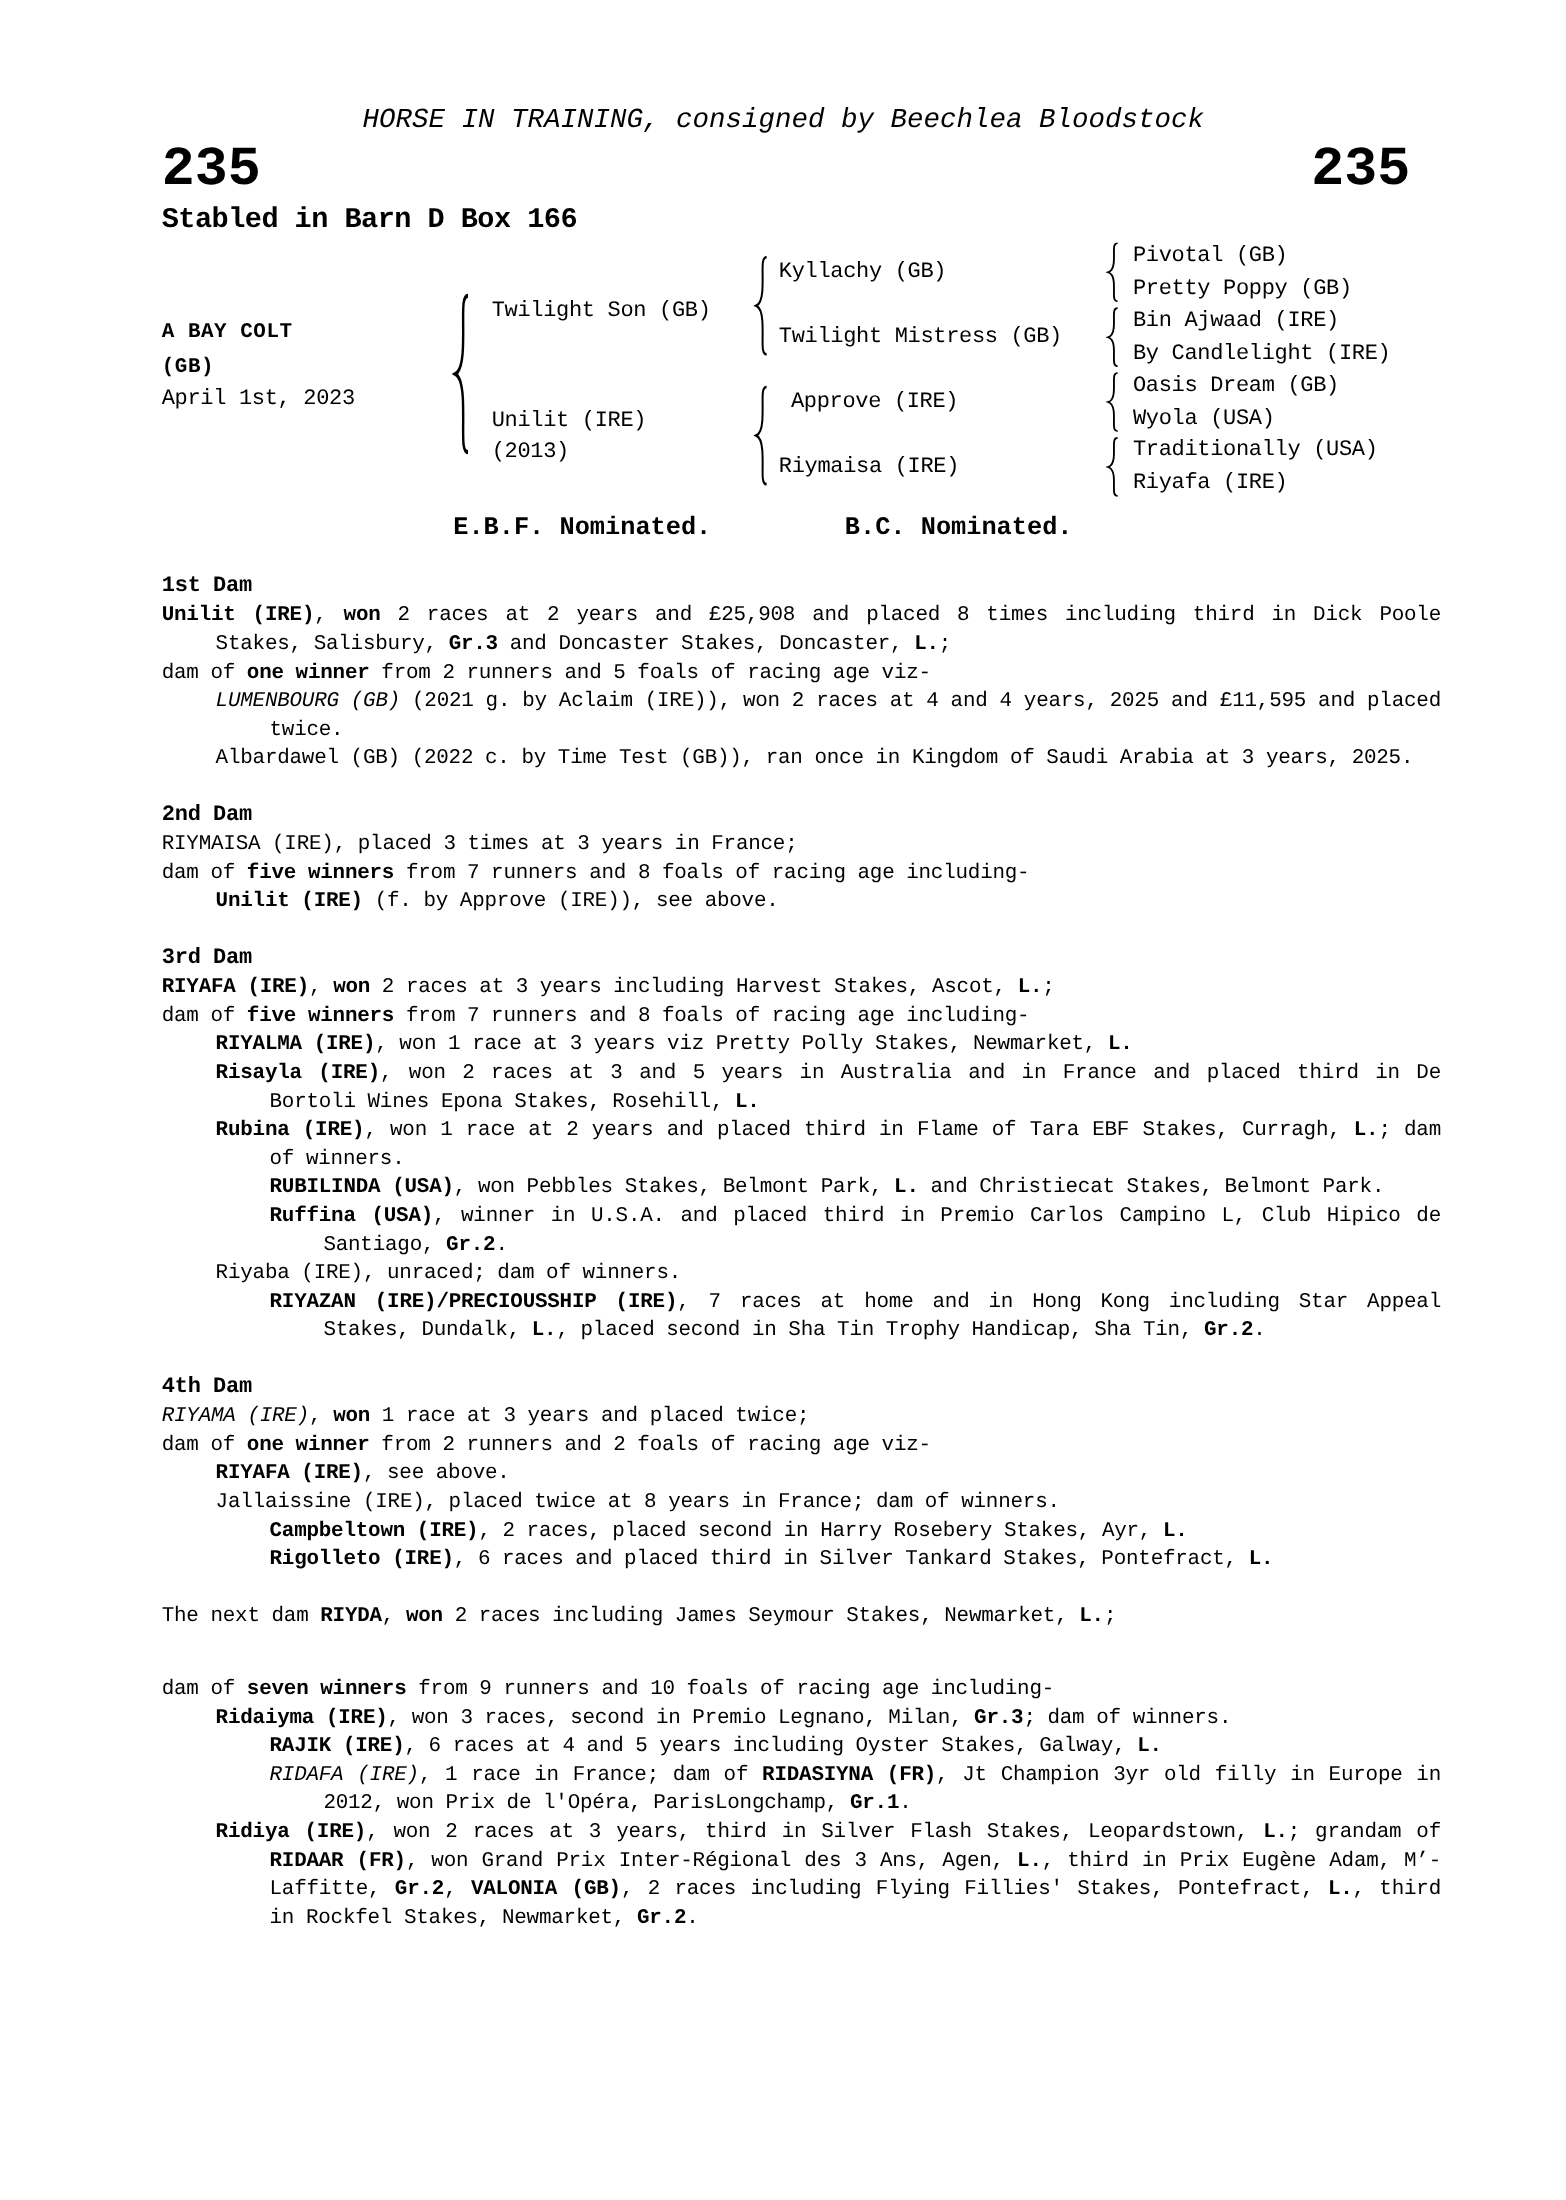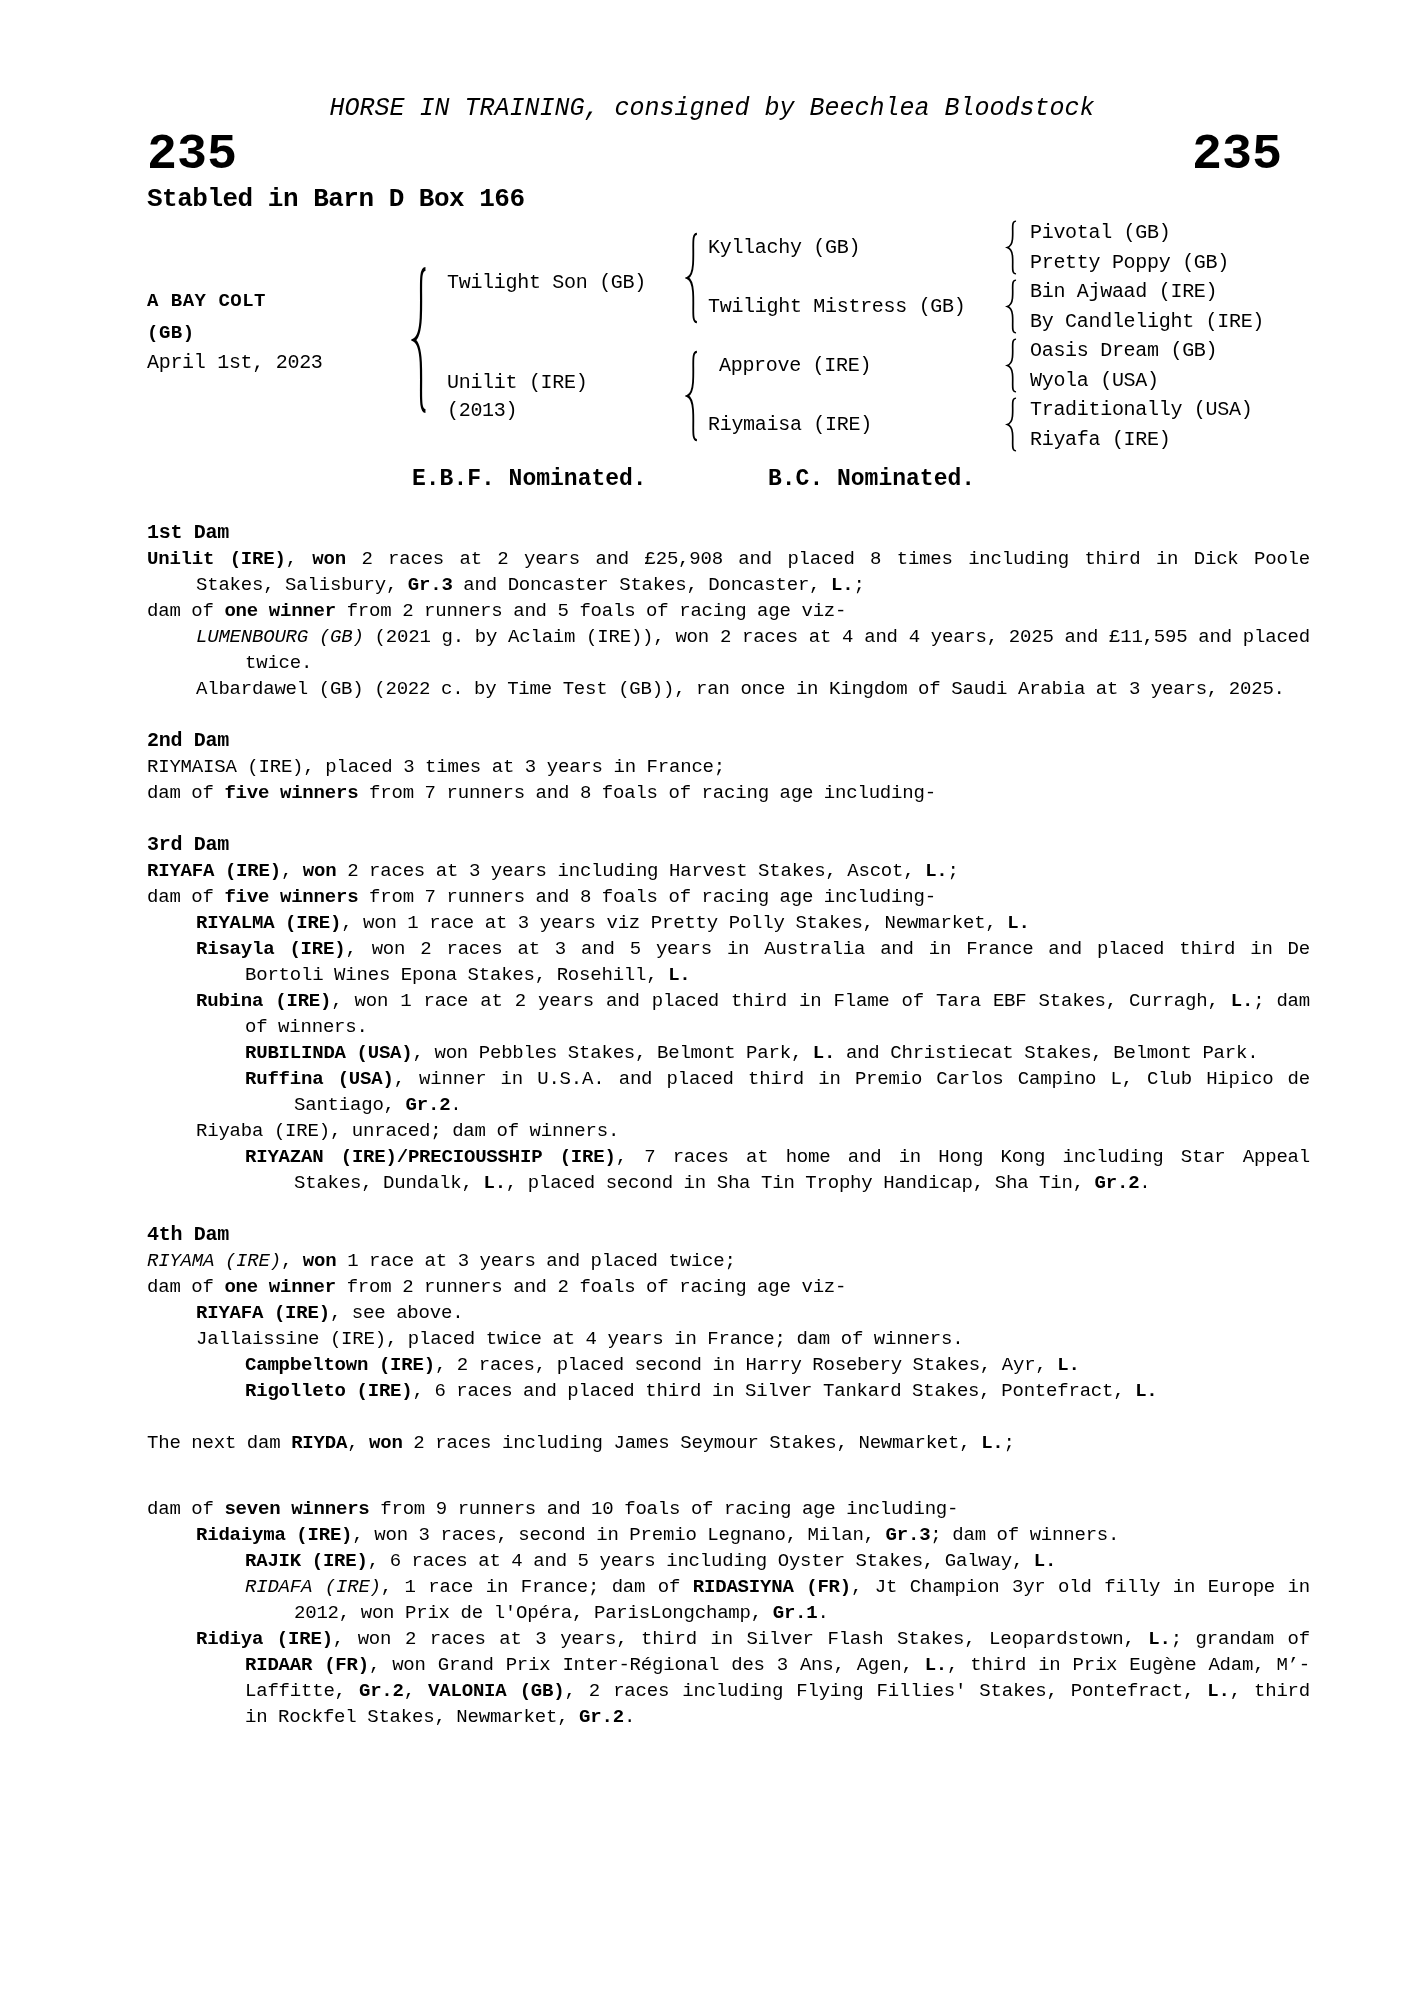--- a/index.html
+++ b/index.html
@@ -119,39 +119,40 @@
         <div class="sec-heading">1st Dam</div>
         <p class="para" style="padding-left: 49px; text-indent: -49px;"><b>Unilit (IRE)</b><span>, </span><b>won</b><span> 2 races at 2 years and £25,908 and placed 8 times including third in Dick Poole Stakes, Salisbury, </span><b>Gr.3</b><span> and Doncaster Stakes, Doncaster, </span><b>L.</b><span>;</span></p>
         <p class="para" style="padding-left: 49px; text-indent: -49px;"><span>dam of </span><b>one winner</b><span> from 2 runners and 5 foals of racing age viz-</span></p>
         <p class="para" style="padding-left: 98px; text-indent: -49px;"><i>LUMENBOURG (GB)</i><span> (2021 g. by Aclaim (IRE)), won 2 races at 4 and 4 years, 2025 and £11,595 and placed twice.</span></p>
         <p class="para" style="padding-left: 98px; text-indent: -49px;"><span>Albardawel (GB) (2022 c. by Time Test (GB)), ran once in Kingdom of Saudi Arabia at 3 years, 2025.</span></p>
       </div>
       <div class="section">
         <div class="sec-heading">2nd Dam</div>
         <p class="para" style="padding-left: 49px; text-indent: -49px;"><span>RIYMAISA (IRE), placed 3 times at 3 years in France;</span></p>
         <p class="para" style="padding-left: 49px; text-indent: -49px;"><span>dam of </span><b>five winners</b><span> from 7 runners and 8 foals of racing age including-</span></p>
+        <p class="para" style="padding-left: 98px; text-indent: -49px;"><b>Unilit (IRE)</b><span> (f. by Approve (IRE)), see above.</span></p>
       </div>
       <div class="section">
         <div class="sec-heading">3rd Dam</div>
         <p class="para" style="padding-left: 49px; text-indent: -49px;"><b>RIYAFA (IRE)</b><span>, </span><b>won</b><span> 2 races at 3 years including Harvest Stakes, Ascot, </span><b>L.</b><span>;</span></p>
         <p class="para" style="padding-left: 49px; text-indent: -49px;"><span>dam of </span><b>five winners</b><span> from 7 runners and 8 foals of racing age including-</span></p>
         <p class="para" style="padding-left: 98px; text-indent: -49px;"><b>RIYALMA (IRE)</b><span>, won 1 race at 3 years viz Pretty Polly Stakes, Newmarket, </span><b>L.</b></p>
         <p class="para" style="padding-left: 98px; text-indent: -49px;"><b>Risayla (IRE)</b><span>, won 2 races at 3 and 5 years in Australia and in France and placed third in De Bortoli Wines Epona Stakes, Rosehill, </span><b>L.</b></p>
         <p class="para" style="padding-left: 98px; text-indent: -49px;"><b>Rubina (IRE)</b><span>, won 1 race at 2 years and placed third in Flame of Tara EBF Stakes, Curragh, </span><b>L.</b><span>; dam of winners.</span></p>
         <p class="para" style="padding-left: 147px; text-indent: -49px;"><b>RUBILINDA (USA)</b><span>, won Pebbles Stakes, Belmont Park, </span><b>L.</b><span> and Christiecat Stakes, Belmont Park.</span></p>
         <p class="para" style="padding-left: 147px; text-indent: -49px;"><b>Ruffina (USA)</b><span>, winner in U.S.A. and placed third in Premio Carlos Campino L, Club Hipico de Santiago, </span><b>Gr.2</b><span>.</span></p>
         <p class="para" style="padding-left: 98px; text-indent: -49px;"><span>Riyaba (IRE), unraced; dam of winners.</span></p>
         <p class="para" style="padding-left: 147px; text-indent: -49px;"><b>RIYAZAN (IRE)/PRECIOUSSHIP (IRE)</b><span>, 7 races at home and in Hong Kong including Star Appeal Stakes, Dundalk, </span><b>L.</b><span>, placed second in Sha Tin Trophy Handicap, Sha Tin, </span><b>Gr.2</b><span>.</span></p>
       </div>
       <div class="section">
         <div class="sec-heading">4th Dam</div>
         <p class="para" style="padding-left: 49px; text-indent: -49px;"><i>RIYAMA (IRE)</i><span>, </span><b>won</b><span> 1 race at 3 years and placed twice;</span></p>
         <p class="para" style="padding-left: 49px; text-indent: -49px;"><span>dam of </span><b>one winner</b><span> from 2 runners and 2 foals of racing age viz-</span></p>
         <p class="para" style="padding-left: 98px; text-indent: -49px;"><b>RIYAFA (IRE)</b><span>, see above.</span></p>
-        <p class="para" style="padding-left: 98px; text-indent: -49px;"><span>Jallaissine (IRE), placed twice at 4 years in France; dam of winners.</span></p>
+        <p class="para" style="padding-left: 98px; text-indent: -49px;"><span>Jallaissine (IRE), placed twice at 8 years in France; dam of winners.</span></p>
         <p class="para" style="padding-left: 147px; text-indent: -49px;"><b>Campbeltown (IRE)</b><span>, 2 races, placed second in Harry Rosebery Stakes, Ayr, </span><b>L.</b></p>
         <p class="para" style="padding-left: 147px; text-indent: -49px;"><b>Rigolleto (IRE)</b><span>, 6 races and placed third in Silver Tankard Stakes, Pontefract, </span><b>L.</b></p>
       </div>
       <div class="section">
         <p class="para" style="padding-left: 49px; text-indent: -49px;"><span>The next dam </span><b>RIYDA</b><span>, </span><b>won</b><span> 2 races including James Seymour Stakes, Newmarket, </span><b>L.</b><span>;</span></p>
         <p class="para" style="padding-left: 49px; text-indent: -49px; margin-top: 40px;"><span>dam of </span><b>seven winners</b><span> from 9 runners and 10 foals of racing age including-</span></p>
         <p class="para" style="padding-left: 98px; text-indent: -49px;"><b>Ridaiyma (IRE)</b><span>, won 3 races, second in Premio Legnano, Milan, </span><b>Gr.3</b><span>; dam of winners.</span></p>
         <p class="para" style="padding-left: 147px; text-indent: -49px;"><b>RAJIK (IRE)</b><span>, 6 races at 4 and 5 years including Oyster Stakes, Galway, </span><b>L.</b></p>
         <p class="para" style="padding-left: 147px; text-indent: -49px;"><i>RIDAFA (IRE)</i><span>, 1 race in France; dam of </span><b>RIDASIYNA (FR)</b><span>, Jt Champion 3yr old filly in Europe in 2012, won Prix de l'Opéra, ParisLongchamp, </span><b>Gr.1</b><span>.</span></p>
         <p class="para" style="padding-left: 98px; text-indent: -49px;"><b>Ridiya (IRE)</b><span>, won 2 races at 3 years, third in Silver Flash Stakes, Leopardstown, </span><b>L.</b><span>; grandam of </span><b>RIDAAR (FR)</b><span>, won Grand Prix Inter-Régional des 3 Ans, Agen, </span><b>L.</b><span>, third in Prix Eugène Adam, M’-Laffitte, </span><b>Gr.2</b><span>, </span><b>VALONIA (GB)</b><span>, 2 races including Flying Fillies' Stakes, Pontefract, </span><b>L.</b><span>, third in Rockfel Stakes, Newmarket, </span><b>Gr.2</b><span>.</span></p>

